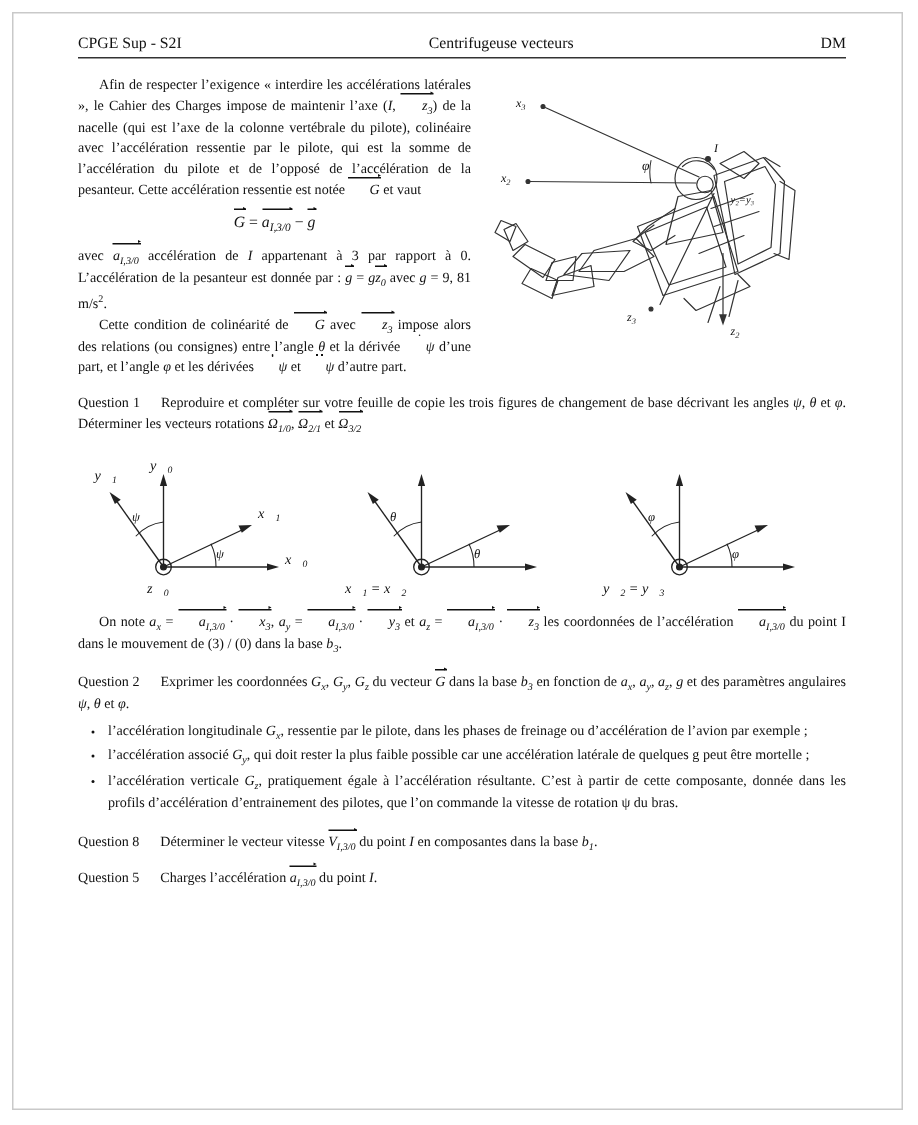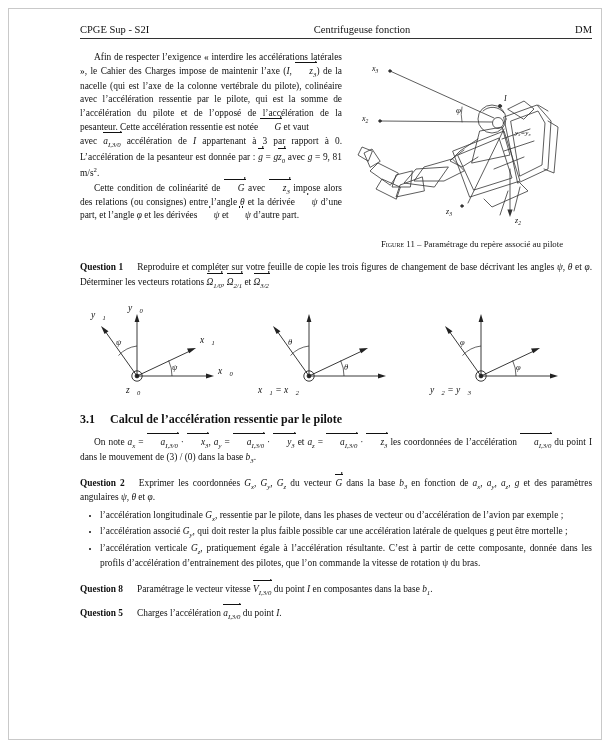--- a/index.html
+++ b/index.html
@@ -6,21 +6,21 @@
   body{
     width:612px;height:750px;background:#ffffff;
     font-family:"Liberation Serif","DejaVu Serif",serif;
     color:#111;overflow:hidden;
   }
   .page{position:relative;width:612px;height:750px;}
   .frame{
     position:absolute;left:8px;top:8px;width:594px;height:732px;
     border:1px solid #c9c9c9;box-sizing:border-box;
   }
-  .content{position:absolute;left:52px;top:24px;width:512px;margin-left:28px;}
+  .content{position:absolute;left:52px;top:24px;width:512px;}
 
   
   .runhead{
     display:flex;align-items:baseline;width:512px;
     font-size:10.5px;border-bottom:0.8px solid #333;padding-bottom:3px;
   }
   .runhead .left{flex:0 0 auto;}
   .runhead .center{flex:1 1 auto;text-align:center;}
   .runhead .right{flex:0 0 auto;text-align:right;}
 
@@ -63,21 +63,21 @@
 
   
   .figbox{width:240px;}
   .figcap{
     font-size:8.8px;text-align:center;margin-top:4px;line-height:1.35;
   }
   .smallcaps{font-variant:small-caps;}
 
   
   .qblock{font-size:9.4px;line-height:1.45;text-align:justify;margin-top:10px;}
-  .qlab{font-weight:bold;}
+  .qlab{font-weight:normal;}
   .qgap{display:inline-block;width:14px;}
 
   
   .diagrow{display:flex;justify-content:space-between;margin-top:8px;}
   .diagram{width:168px;height:100px;}
 
   
   .sect{font-size:12px;font-weight:bold;margin-top:14px;}
   .sect .num{display:inline-block;width:30px;}
   .body{font-size:9.4px;line-height:1.45;text-align:justify;margin-top:8px;}
@@ -89,30 +89,36 @@
 </style>
 </head>
 <body>
 
 <div class="page">
  <div class="frame"></div>
  <div class="content">
 
   <div class="runhead">
     <span class="left">CPGE Sup - S2I</span>
-    <span class="center">Centrifugeuse fonction</span>
+    <span class="center">Centrifugeuse vecteurs</span>
     <span class="right">DM</span>
   </div>
 
   <div class="topblock">
 
     <div class="colL">
 
       <p class="indent" style="margin:0;"><span>Afin de respecter l’exigence « interdire les ac­célérations latérales », le Cahier des Charges im­pose de maintenir l’axe (</span><span class="it">I</span><span>, </span><span class="vec it"><span>z</span><sub>3</sub></span><span>) de la nacelle (qui est l’axe de la colonne vertébrale du pilote), co­linéaire avec l’accélération ressentie par le pilote, qui est la somme de l’accélération du pilote et de l’opposé de l’accélération de la pesanteur. Cette accélération ressentie est notée </span><span class="vec it"><span>G</span></span><span> et vaut</span></p>
 
+      <div class="eq"><span class="vec it"><span>G</span></span>
+        <span>=</span>
+        <span class="vec it"><span>a</span><sub>I,3/0</sub></span>
+        <span>−</span>
+        <span class="vec it"><span>g</span></span>
+      </div>
 
       <p class="para2" style="margin:0;"><span>avec </span><span class="vec it"><span>a</span><sub>I,3/0</sub></span><span> accélération de </span><span class="it">I</span><span> appartenant à 3 par rapport à 0. L’accélération de la pesanteur est donnée par : </span><span class="vec it"><span>g</span></span><span> = </span><span class="it">g</span><span class="vec it"><span>z</span><sub>0</sub></span><span> avec </span><span class="it">g</span><span> = 9, 81 m/s</span><sup>2</sup><span>.</span></p>
 
       <p class="indent para3" style="margin:0;"><span>Cette condition de colinéarité de </span><span class="vec it"><span>G</span></span><span> avec </span><span class="vec it"><span>z</span><sub>3</sub></span><span> impose alors des relations (ou consignes) entre l’angle </span><span class="it">θ</span><span> et la dérivée </span><span class="it dotacc">ψ</span><span> d’une part, et l’angle </span><span class="it">φ</span><span> et les dérivées </span><span class="it dotacc">ψ</span><span> et </span><span class="it ddotacc">ψ</span><span> d’autre part.</span></p>
     </div>
 
     <div class="colR">
       <div class="figbox">
         <svg width="240" height="180" viewBox="0 0 240 180">
           <g fill="none" stroke="#333" stroke-width="0.8" stroke-linejoin="round" stroke-linecap="round">
@@ -179,26 +185,20 @@
             <text x="20" y="20">x<tspan font-size="5.6" dy="2">3</tspan></text>
             <text x="10" y="70">x<tspan font-size="5.6" dy="2">2</tspan></text>
             <text x="94" y="163">z<tspan font-size="5.6" dy="2">3</tspan></text>
             <text x="163" y="172">z<tspan font-size="5.6" dy="2">2</tspan></text>
             <text x="104" y="62" font-size="9">φ</text>
             <text x="152" y="50">I</text>
             <text x="163" y="84" font-size="7">y₂=y₃</text>
           </g>
         </svg>
       </div>
-      <div class="figcap">
-        <span class="smallcaps">Figure</span>
-        <span>11</span>
-        <span>–</span>
-        <span>Paramétrage du repère associé au pilote</span>
-      </div>
     </div>
   </div>
 
   <div class="qblock">
     <span class="qlab">Question 1</span><span class="qgap"></span><span>Reproduire et compléter sur votre feuille de copie les trois figures de changement de base décrivant les angles </span><span class="it">ψ</span><span>, </span><span class="it">θ</span><span> et </span><span class="it">φ</span><span>. Déterminer les vecteurs rotations </span><span class="vec it"><span>Ω</span><sub>1/0</sub></span><span>, </span><span class="vec it"><span>Ω</span><sub>2/1</sub></span><span> et </span><span class="vec it"><span>Ω</span><sub>3/2</sub></span></div>
 
   <div class="diagrow">
 
     <svg class="diagram" viewBox="0 0 168 100">
       <g stroke="#222" stroke-width="0.9" fill="none">
@@ -264,35 +264,32 @@
         <path d="M92 78 A 35 35 0 0 0 88.6 62.5" stroke-width="0.7"></path>
       </g>
       <g font-family="Liberation Serif, serif" font-size="9.5" font-style="italic" fill="#111">
         <text x="6" y="95">y⃗<tspan font-size="6.5" dy="2">2</tspan><tspan font-size="9.5" dy="-2"> = </tspan>y⃗<tspan font-size="6.5" dy="2">3</tspan></text>
         <text x="36" y="47" font-size="8.5">φ</text>
         <text x="92" y="72" font-size="8.5">φ</text>
       </g>
     </svg>
   </div>
 
-  <div class="sect">
-    <span class="num">3.1</span><span>Calcul de l’accélération ressentie par le pilote</span>
-  </div>
 
   <div class="body indent"><span>On note </span><span class="it">a</span><sub class="it">x</sub><span> = </span><span class="vec it"><span>a</span><sub>I,3/0</sub></span><span> · </span><span class="vec it"><span>x</span><sub>3</sub></span><span>, </span><span class="it">a</span><sub class="it">y</sub><span> = </span><span class="vec it"><span>a</span><sub>I,3/0</sub></span><span> · </span><span class="vec it"><span>y</span><sub>3</sub></span><span> et </span><span class="it">a</span><sub class="it">z</sub><span> = </span><span class="vec it"><span>a</span><sub>I,3/0</sub></span><span> · </span><span class="vec it"><span>z</span><sub>3</sub></span><span> les coordonnées de l’accélération </span><span class="vec it"><span>a</span><sub>I,3/0</sub></span><span> du point I dans le mouvement de (3) / (0) dans la base </span><span class="it">b</span><sub class="it">3</sub><span>.</span></div>
 
   <div class="qblock">
     <span class="qlab">Question 2</span><span class="qgap"></span><span>Exprimer les coordonnées </span><span class="it">G</span><sub class="it">x</sub><span>, </span><span class="it">G</span><sub class="it">y</sub><span>, </span><span class="it">G</span><sub class="it">z</sub><span> du vecteur </span><span class="vec it"><span>G</span></span><span> dans la base </span><span class="it">b</span><sub class="it">3</sub><span> en fonction de </span><span class="it">a</span><sub class="it">x</sub><span>, </span><span class="it">a</span><sub class="it">y</sub><span>, </span><span class="it">a</span><sub class="it">z</sub><span>, </span><span class="it">g</span><span> et des paramètres angulaires </span><span class="it">ψ</span><span>, </span><span class="it">θ</span><span> et </span><span class="it">φ</span><span>.</span></div>
 
   <ul class="bl">
-    <li><span>l’accélération longitudinale </span><span class="it">G</span><sub class="it">x</sub><span>, ressentie par le pilote, dans les phases de vecteur ou d’accélération de l’avion par exemple ;</span></li>
+    <li><span>l’accélération longitudinale </span><span class="it">G</span><sub class="it">x</sub><span>, ressentie par le pilote, dans les phases de freinage ou d’accélération de l’avion par exemple ;</span></li>
     <li><span>l’accélération associé </span><span class="it">G</span><sub class="it">y</sub><span>, qui doit rester la plus faible possible car une accélération latérale de quelques g peut être mortelle ;</span></li>
     <li><span>l’accélération verticale </span><span class="it">G</span><sub class="it">z</sub><span>, pratiquement égale à l’accélération résultante. C’est à partir de cette composante, donnée dans les profils d’accélération d’entrainement des pilotes, que l’on commande la vitesse de rotation ψ du bras.</span></li>
   </ul>
 
   <div class="qblock q34">
-    <span class="qlab">Question 8</span><span class="qgap"></span><span>Paramétrage le vecteur vitesse </span><span class="vec it"><span>V</span><sub>I,3/0</sub></span><span> du point </span><span class="it">I</span><span> en composantes dans la base </span><span class="it">b</span><sub class="it">1</sub><span>.</span></div>
+    <span class="qlab">Question 8</span><span class="qgap"></span><span>Déterminer le vecteur vitesse </span><span class="vec it"><span>V</span><sub>I,3/0</sub></span><span> du point </span><span class="it">I</span><span> en composantes dans la base </span><span class="it">b</span><sub class="it">1</sub><span>.</span></div>
 
   <div class="qblock q4">
     <span class="qlab">Question 5</span><span class="qgap"></span><span>Charges l’accélération </span><span class="vec it"><span>a</span><sub>I,3/0</sub></span><span> du point </span><span class="it">I</span><span>.</span></div>
 
  </div>
 </div>
 
 </body></html>

